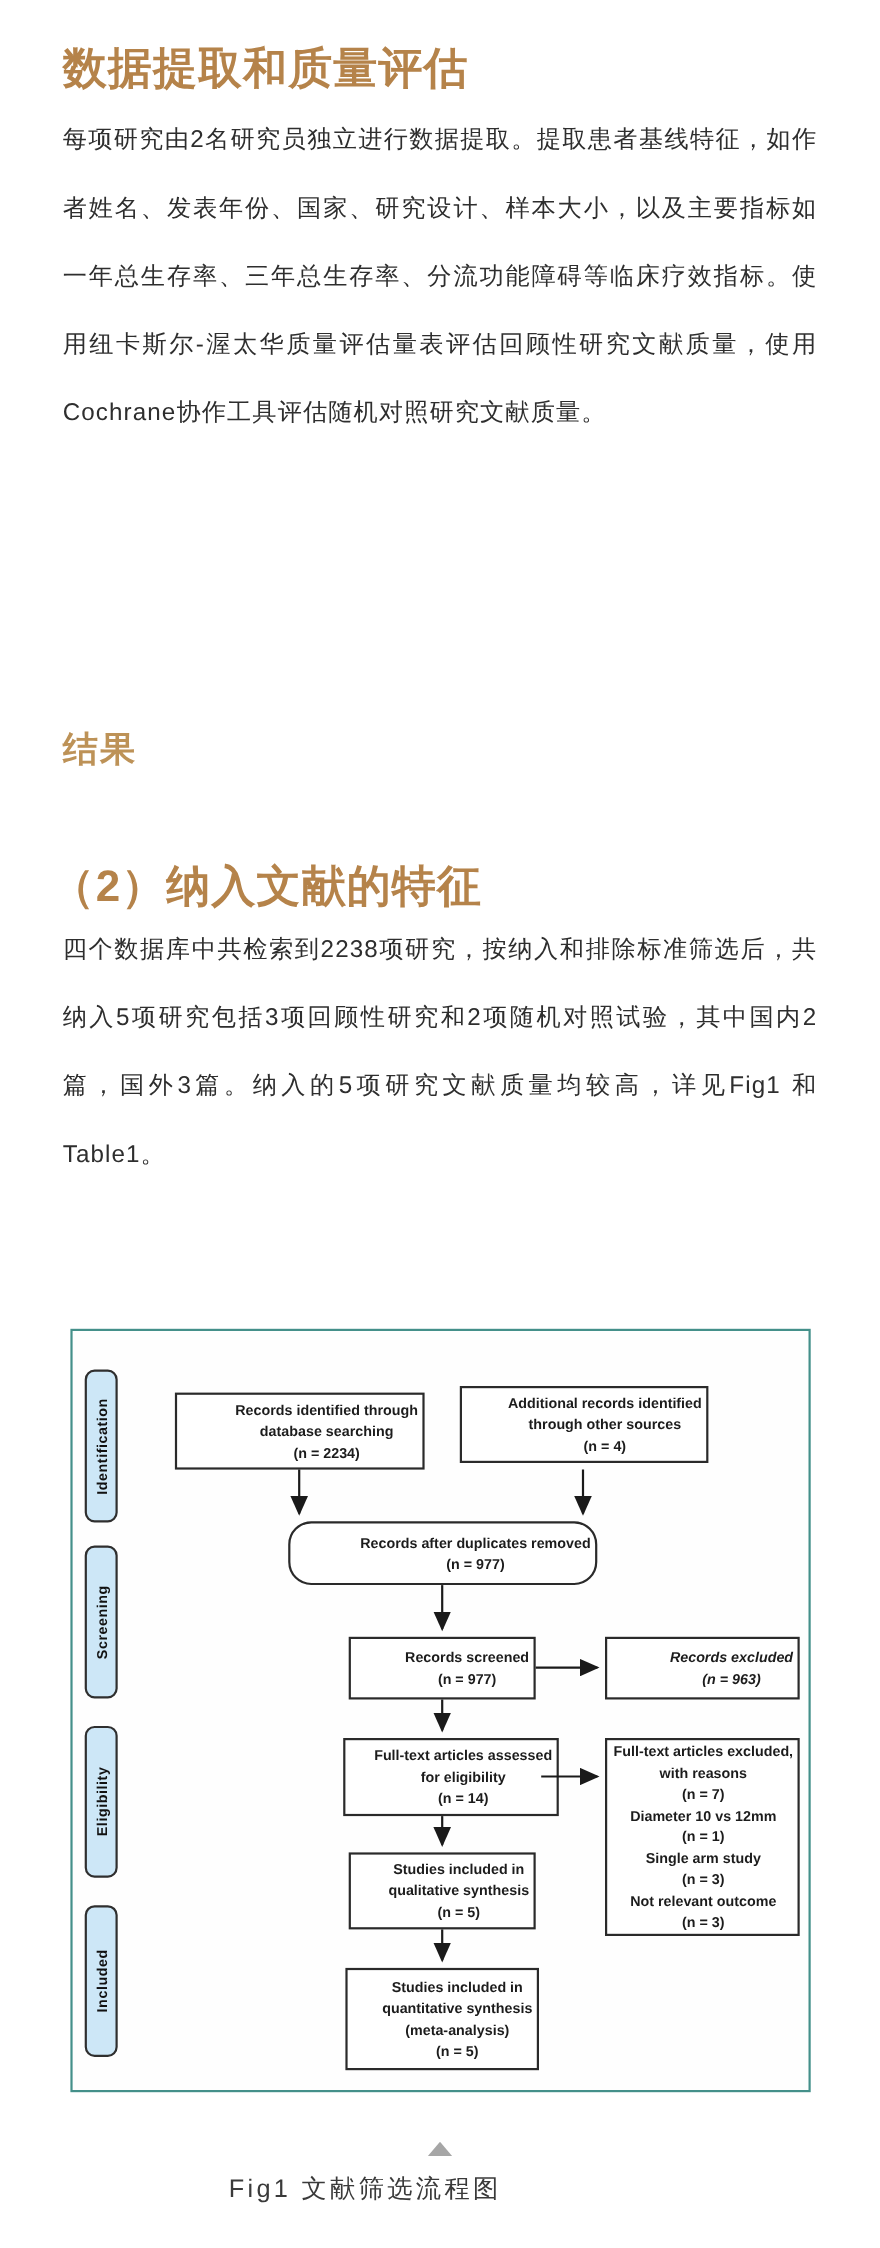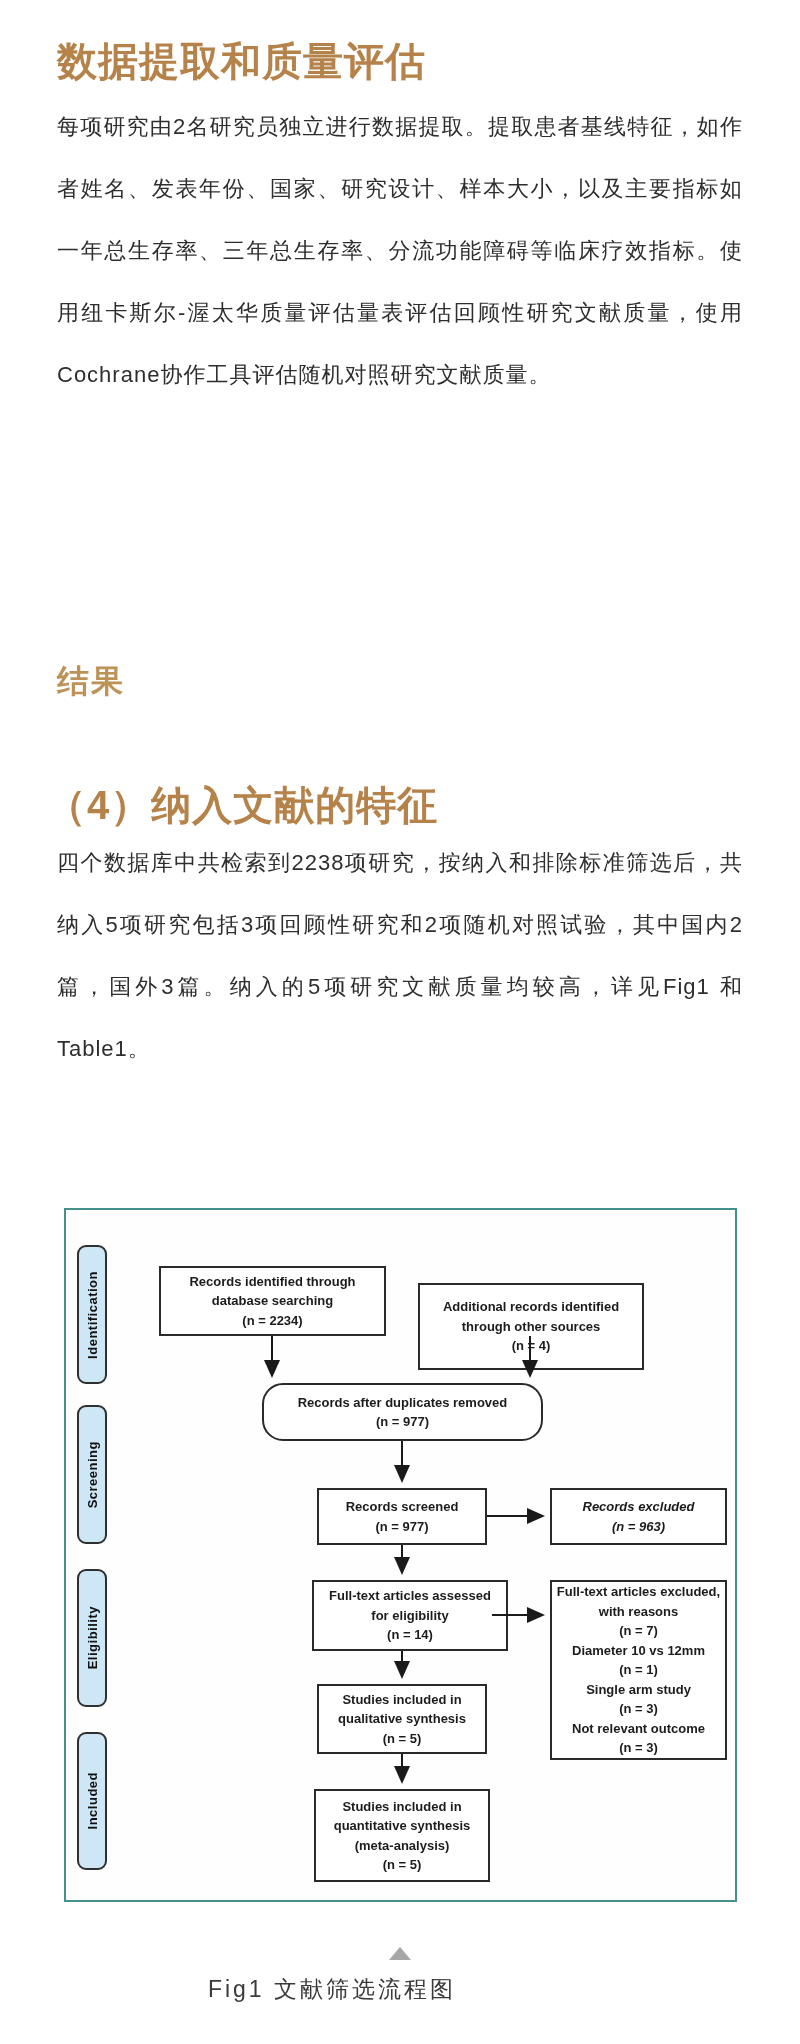--- a/index.html
+++ b/index.html
@@ -75,21 +75,21 @@
     letter-spacing: 0.5px;
     white-space: nowrap;
   }
   .flow-box {
     position: absolute;
     border: 2px solid #2a2a2a;
     box-sizing: border-box;
     background: #ffffff;
     display: flex;
     align-items: center;
-    justify-content: center;
+    justify-content: flex-end;
     text-align: center;
   }
   .flow-box span {
     white-space: pre-line;
     font-size: 13px;
     font-weight: bold;
     line-height: 1.5;
     color: #1c1c1c;
     padding: 0 4px;
   }
@@ -126,21 +126,21 @@
 <body>
 
 <div class="page">
 
   <h2 class="abs h-accent" style="left:57px; top:34px;">数据提取和质量评估</h2>
 
   <p class="abs body-para" style="left:57px; top:96px;">每项研究由2名研究员独立进行数据提取。提取患者基线特征，如作者姓名、发表年份、国家、研究设计、样本大小，以及主要指标如一年总生存率、三年总生存率、分流功能障碍等临床疗效指标。使用纽卡斯尔-渥太华质量评估量表评估回顾性研究文献质量，使用Cochrane协作工具评估随机对照研究文献质量。</p>
 
   <h1 class="abs results-heading" style="left:57px; top:660px;">结果</h1>
 
-  <h3 class="abs h-accent" style="left:46px; top:778px;">（4）纳入文献的特征</h3>
+  <h3 class="abs h-accent" style="left:46px; top:778px;">（2）纳入文献的特征</h3>
 
   <p class="abs body-para" style="left:57px; top:832px;">四个数据库中共检索到2238项研究，按纳入和排除标准筛选后，共纳入5项研究包括3项回顾性研究和2项随机对照试验，其中国内2篇，国外3篇。纳入的5项研究文献质量均较高，详见Fig1 和Table1。</p>
 
   <div class="abs figure-frame">
 
     <div class="stage-label" style="top:35px; height:139px;">
       <span>Identification</span>
     </div>
     <div class="stage-label" style="top:195px; height:139px;">
       <span>Screening</span>
@@ -150,21 +150,21 @@
     </div>
     <div class="stage-label" style="top:522px; height:138px;">
       <span>Included</span>
     </div>
 
     <div class="flow-box" style="left:93px; top:56px; width:227px; height:70px;">
       <span>Records identified through
 database searching
 (n = 2234)</span>
     </div>
-    <div class="flow-box" style="left:352px; top:73px; width:226px; height:87px;">
+    <div class="flow-box" style="left:352px; top:50px; width:226px; height:70px;">
       <span>Additional records identified
 through other sources
 (n = 4)</span>
     </div>
     <div class="flow-box" style="left:196px; top:173px; width:281px; height:58px;border-radius:21px;">
       <span>Records after duplicates removed
 (n = 977)</span>
     </div>
     <div class="flow-box" style="left:251px; top:278px; width:170px; height:57px;">
       <span>Records screened

